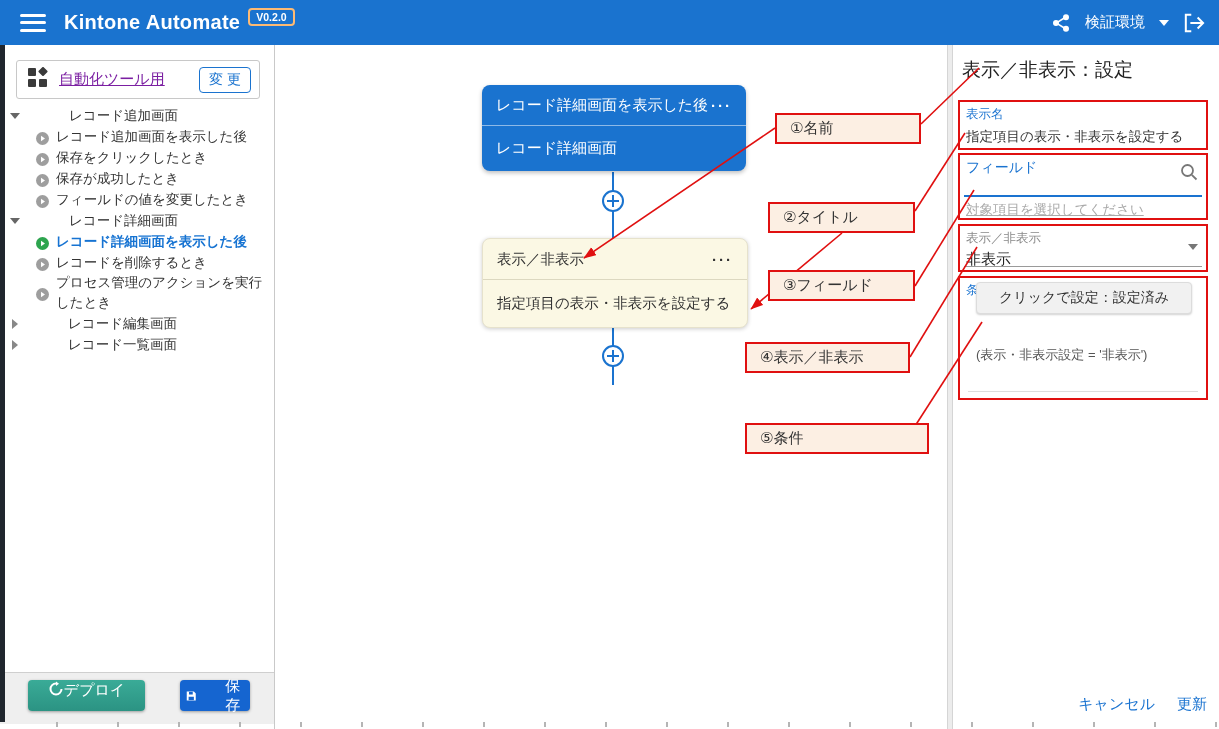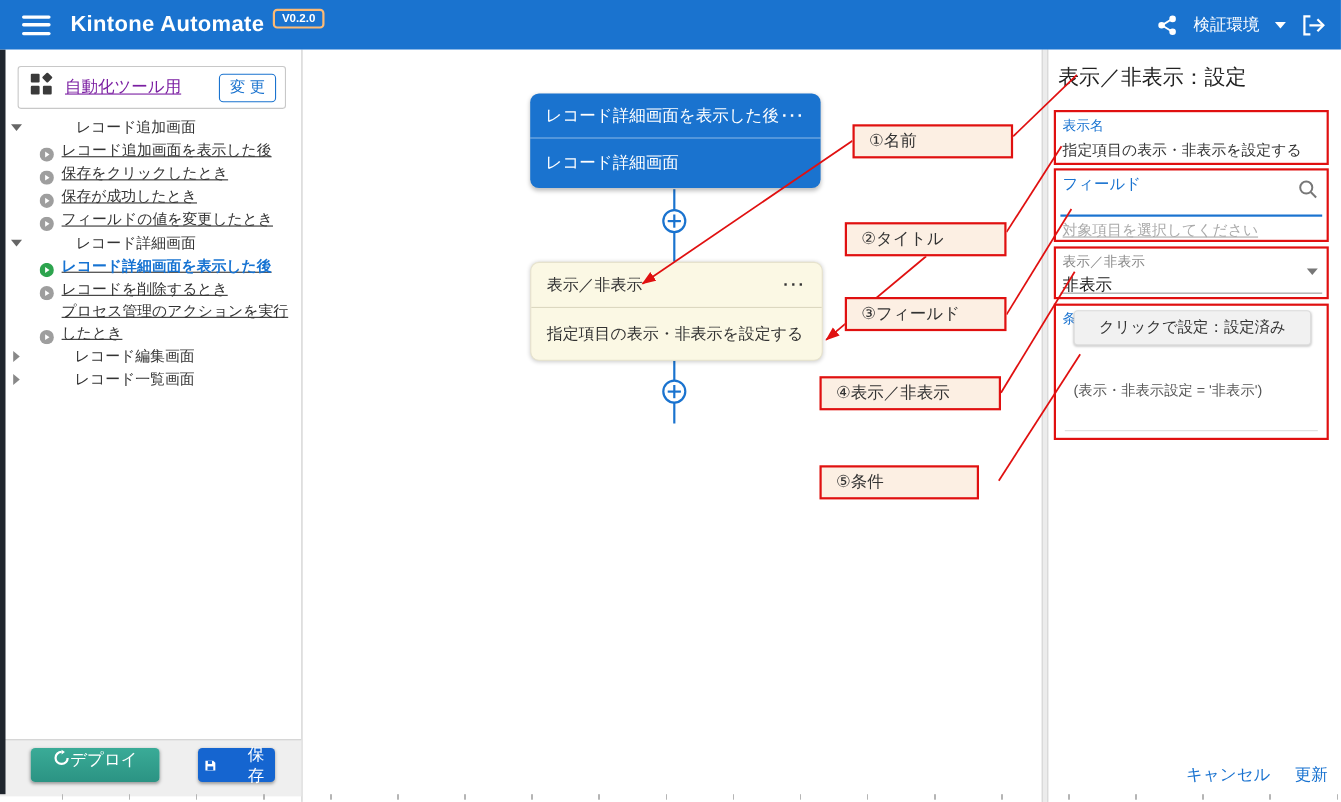--- a/index.html
+++ b/index.html
@@ -33,21 +33,21 @@
   #app-link{color:#7b1fa2;font-size:15px;text-decoration:underline;margin-left:10px;cursor:pointer;flex:1;
             white-space:nowrap;overflow:hidden;}
   #change-btn{margin-right:8px;border:1px solid #1a73cf;color:#1a73cf;background:#fff;border-radius:4px;
               font-size:14px;padding:3px 9px;cursor:pointer;white-space:nowrap;}
   #tree{position:absolute;left:8px;top:60px;width:260px;font-size:13.5px;color:#333;}
   .tg{display:flex;align-items:center;min-height:21px;padding-left:2px;cursor:pointer;gap:44px;}
   .caret-open{width:0;height:0;border-left:5px solid transparent;border-right:5px solid transparent;
               border-top:6px solid #666;margin-right:5px;}
   .caret-closed{width:0;height:0;border-top:5px solid transparent;border-bottom:5px solid transparent;
                 border-left:6px solid #888;margin-right:6px;margin-left:2px;}
-  .ti{display:flex;align-items:flex-end;min-height:21px;margin-left:28px;cursor:pointer;line-height:20px;text-decoration:underline;}
+  .ti{display:flex;align-items:center;min-height:21px;margin-left:28px;cursor:pointer;line-height:20px;}
   .ti .pc{flex:0 0 13px;margin-top:3px;margin-right:7px;}
   .ti.sel .lbl{color:#1673d2;font-weight:bold;}
   #sidebar-footer{position:absolute;left:0;top:627px;width:274px;height:51px;background:#efefef;
                   border-top:1px solid #cfcfcf;}
   #deploy-btn{position:absolute;left:28px;top:7px;width:117px;height:31px;border:none;border-radius:4px;
               background:linear-gradient(#3aab97,#2b9383);color:#fff;font-size:15px;cursor:pointer;
               box-shadow:0 1px 3px rgba(0,0,0,.35);display:flex;justify-content:center;gap:0;
               font-family:inherit;}
   #save-btn{position:absolute;left:180px;top:7px;width:70px;height:31px;border:none;border-radius:4px;
             background:#1565d0;color:#fff;font-size:15px;cursor:pointer;box-shadow:0 1px 3px rgba(0,0,0,.35);
@@ -67,21 +67,21 @@
 
   
   #connector-svg{position:absolute;left:0;top:0;z-index:6;pointer-events:none;}
   #annotation-svg{position:absolute;left:0;top:0;z-index:40;pointer-events:none;}
   .ann-box{position:absolute;z-index:60;background:#fcefe3;border:2px solid #e01010;
            font-size:15px;color:#333;display:flex;align-items:center;padding-left:13px;box-sizing:border-box;}
   #ann1{left:775px;top:113px;width:146px;height:31px;}
   #ann2{left:768px;top:202px;width:147px;height:31px;}
   #ann3{left:768px;top:270px;width:147px;height:31px;}
   #ann4{left:745px;top:342px;width:165px;height:31px;}
-  #ann5{left:745px;top:423px;width:145px;height:31px;}
+  #ann5{left:745px;top:423px;width:184px;height:31px;}
 
   
   #divider{position:absolute;left:947px;top:45px;width:6px;height:684px;background:#ececec;
            border-left:1px solid #d5d5d5;border-right:1px solid #d5d5d5;z-index:5;box-sizing:border-box;}
 
   
   #panel{position:absolute;left:954px;top:45px;width:265px;height:684px;background:#fff;z-index:4;}
   #panel-title{position:absolute;left:8px;top:12px;font-size:19px;color:#222;}
   .fbox{position:absolute;left:4px;width:250px;border:2px solid #e01010;box-sizing:border-box;background:#fff;}
   #f-name{top:55px;height:50px;padding:4px 6px;}

